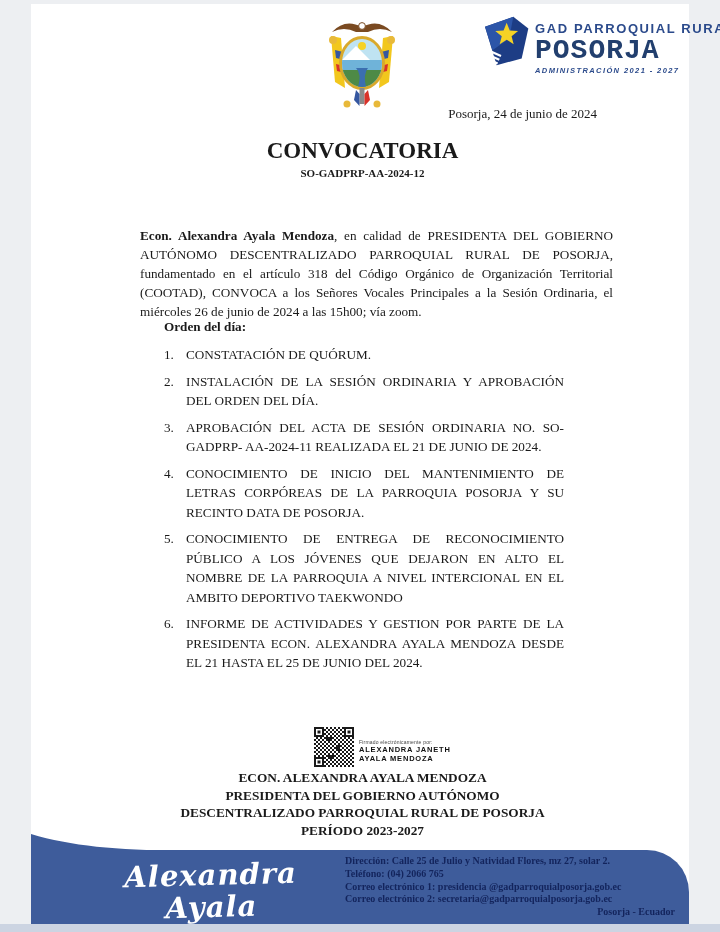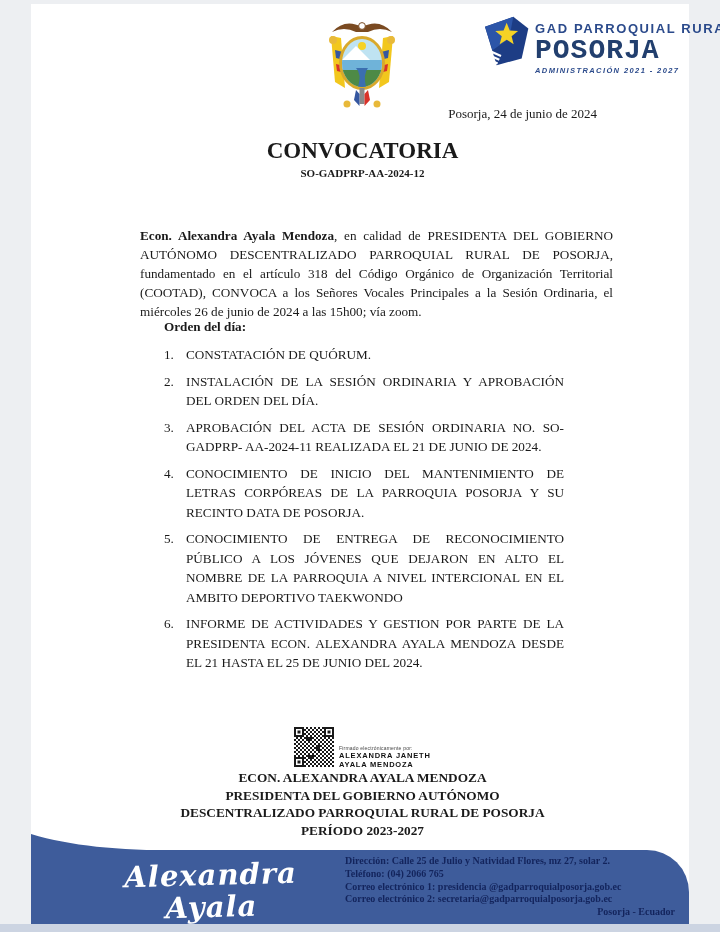--- a/index.html
+++ b/index.html
@@ -29,21 +29,21 @@
 
   .body-par{left:140px;top:213px;width:473px;text-align:justify;font-size:13.2px;line-height:19px;}
 
   .agenda-head{left:164px;top:319px;font-weight:bold;font-size:13.2px;}
   .agenda{left:164px;top:345px;width:402px;}
   .oli{display:flex;margin-bottom:7px;font-size:13.2px;line-height:19.5px;}
   .oli .num{width:22px;flex:none;}
   .oli .itxt{width:378px;text-align:justify;}
 
   
-  .esign{left:292px;top:725px;display:flex;align-items:flex-end;}
+  .esign{left:312px;top:725px;display:flex;align-items:center;}
   .esign svg{flex:none;}
   .esign-text{margin-left:3px;padding-top:8px;font-family:"Liberation Sans","DejaVu Sans",sans-serif;}
   .esign-small{font-size:5px;color:#444;letter-spacing:0.2px;}
   .esign-name{font-size:7.5px;font-weight:bold;letter-spacing:0.8px;color:#111;line-height:9px;}
 
   .sig-block{left:126px;top:769px;width:473px;text-align:center;font-weight:bold;font-size:13.3px;line-height:17.6px;}
 
   
   .swoosh{left:31px;top:834px;width:150px;height:17px;}
   .footer-bar{left:31px;top:850px;width:658px;height:74px;background:#3e5c9b;border-radius:0 42px 0 0;}

